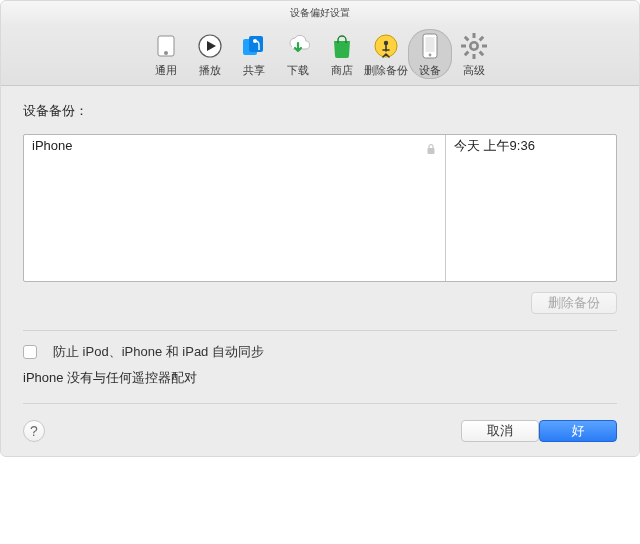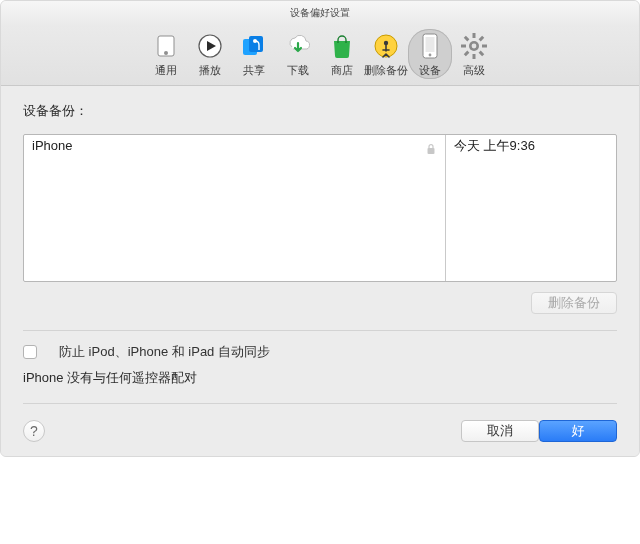--- a/index.html
+++ b/index.html
@@ -134,21 +134,21 @@
   }
   .opts {
     display: grid;
     grid-template-columns: 1fr auto;
     row-gap: 8px;
     align-items: center;
   }
   .chk-wrap {
     display: flex;
     align-items: center;
-    gap: 22px;
+    gap: 16px;
     grid-column: 1 / span 2;
   }
   .chk {
     width: 14px; height: 14px;
     background: #fff;
     border: 1px solid #b3b3b3;
     border-radius: 3px;
   }
   .pair-text { color: #2b2b2b; }
   .footer {

